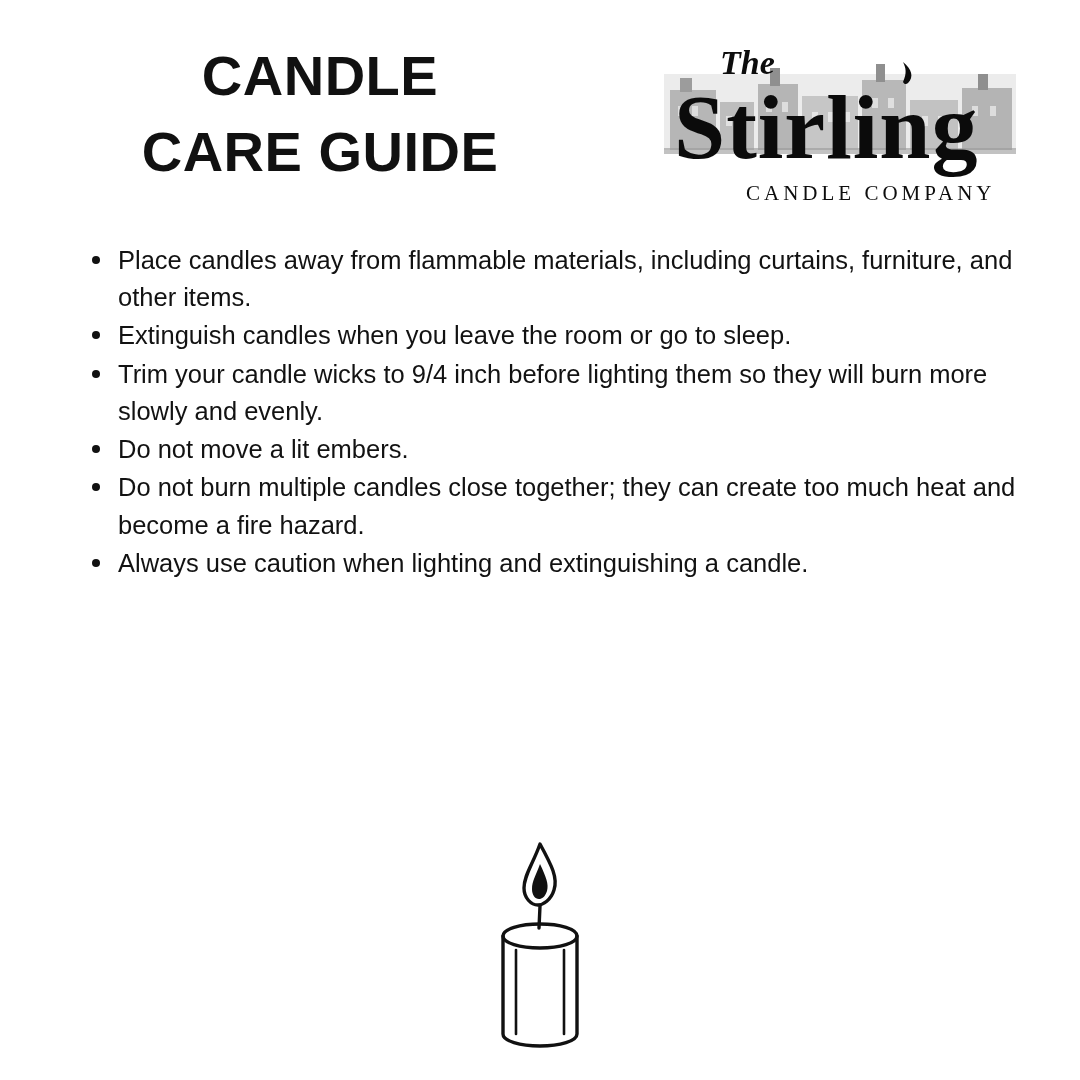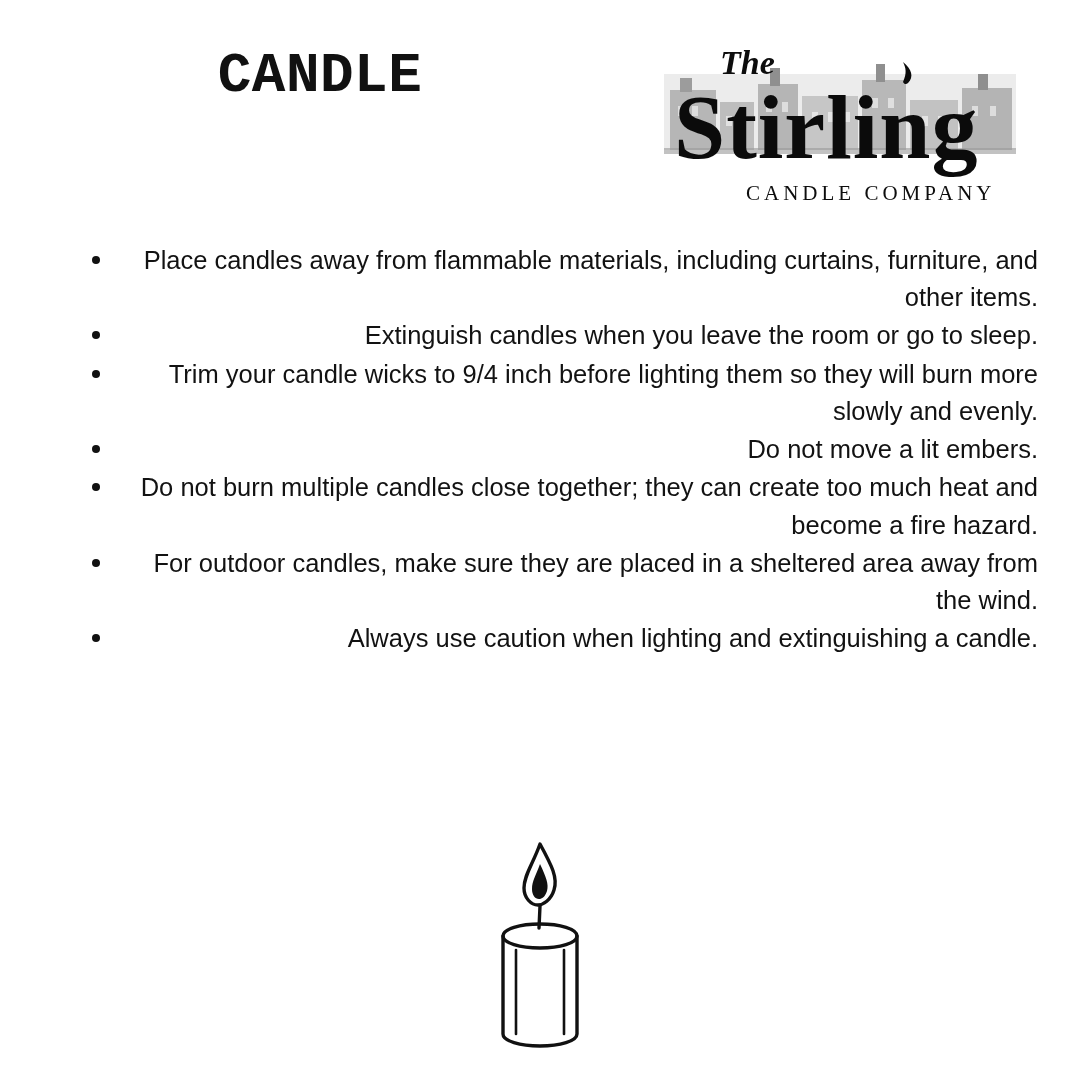--- a/index.html
+++ b/index.html
@@ -28,21 +28,20 @@
     justify-content: space-between;
     padding: 24px 60px 0 40px;
     height: 200px;
     box-sizing: border-box;
   }
   .title-block {
     padding-top: 14px;
     flex: 0 0 auto;
     width: 560px;
     text-align: center;
-    font-family: Liberation Mono, monospace;
   }
   .title-line {
     font-weight: bold;
     font-size: 56px;
     line-height: 1.36;
     letter-spacing: 0.5px;
     color: #111;
   }
 
   
@@ -54,21 +53,20 @@
     margin-top: 6px;
     text-align: center;
   }
   .logo svg {
     display: block;
   }
 
   
   .content {
     padding: 42px 42px 0 46px;
-    text-align: right;
   }
   ul.tips {
     margin: 0;
     padding: 0 0 0 46px;
     list-style: none;
   }
   ul.tips li {
     position: relative;
     font-size: 25.5px;
     line-height: 1.46;
@@ -99,20 +97,21 @@
 </style>
 </head>
 <body>
 
 <div class="page">
 
   <div class="header">
 
     <div class="title-block">
       <div class="title-line">CANDLE</div>
+      <div class="title-line">CARE GUIDE</div>
     </div>
 
     <div class="logo">
       <svg width="360" height="180" viewBox="0 0 360 180" aria-hidden="true">
 
         <g fill="#a3a3a3">
           <rect x="4" y="44" width="352" height="76" fill="#c9c9c9" opacity="0.35"></rect>
           <rect x="10" y="60" width="46" height="60" fill="#adadad" opacity="0.85"></rect>
           <rect x="20" y="48" width="12" height="14" fill="#9c9c9c"></rect>
           <rect x="60" y="72" width="34" height="48" fill="#b5b5b5" opacity="0.85"></rect>
@@ -153,21 +152,20 @@
     </div>
   </div>
 
   <div class="content">
     <ul class="tips">
       <li>Place candles away from flammable materials, including curtains, furniture, and other items.</li>
       <li>Extinguish candles when you leave the room or go to sleep.</li>
       <li>Trim your candle wicks to 9/4 inch before lighting them so they will burn more slowly and evenly.</li>
       <li>Do not move a lit embers.</li>
       <li>Do not burn multiple candles close together; they can create too much heat and become a fire hazard.</li>
-      <li>For outdoor candles, make sure they are placed in a sheltered area away from the wind.</li>
       <li>Always use caution when lighting and extinguishing a candle.</li>
     </ul>
   </div>
 
   <div class="candle-wrap">
     <svg width="200" height="220" viewBox="0 0 200 220" aria-hidden="true">
       <g fill="none" stroke="#111111" stroke-width="3.4" stroke-linecap="round" stroke-linejoin="round">
 
         <path d="M100 10 c12 22 18 34 14 46 c-3 10 -11 15 -16 15 c-7 0 -14 -7 -14 -17 c0 -13 9 -24 16 -44 z"></path>
 

